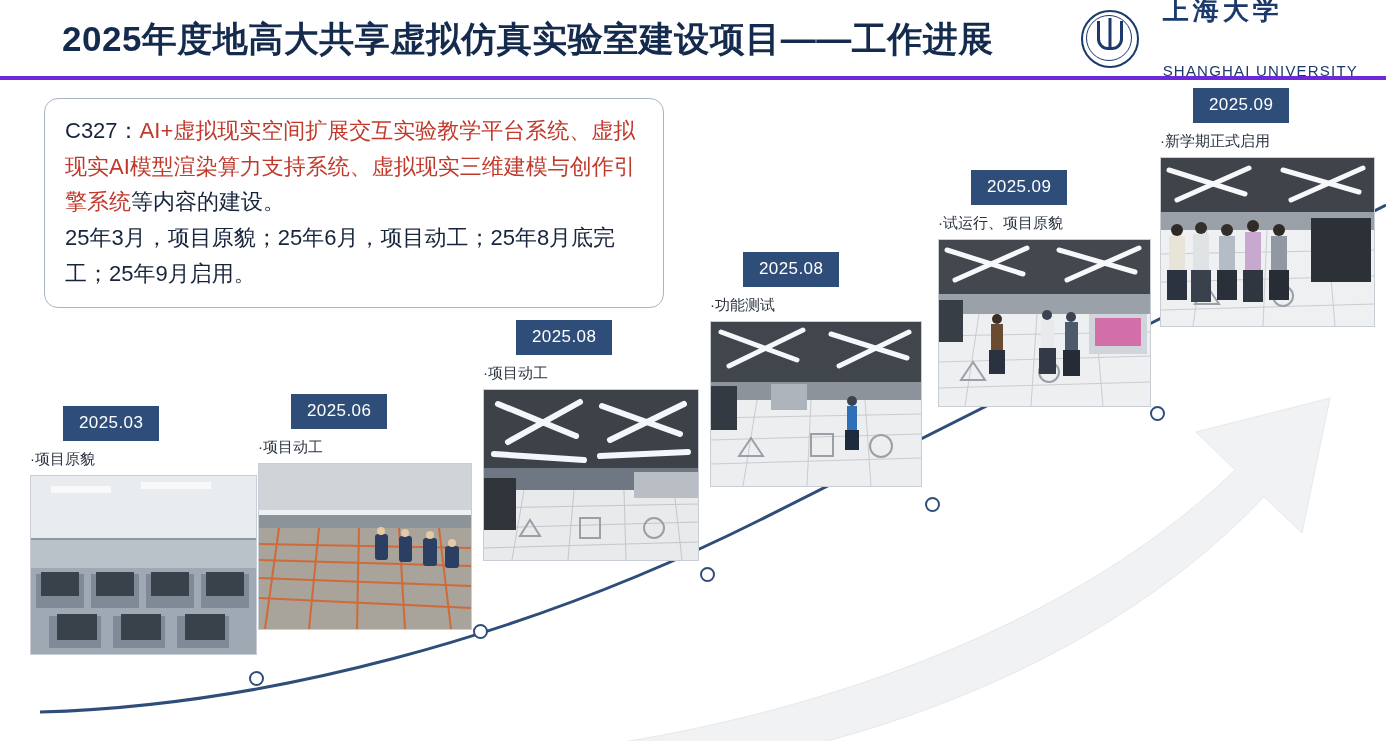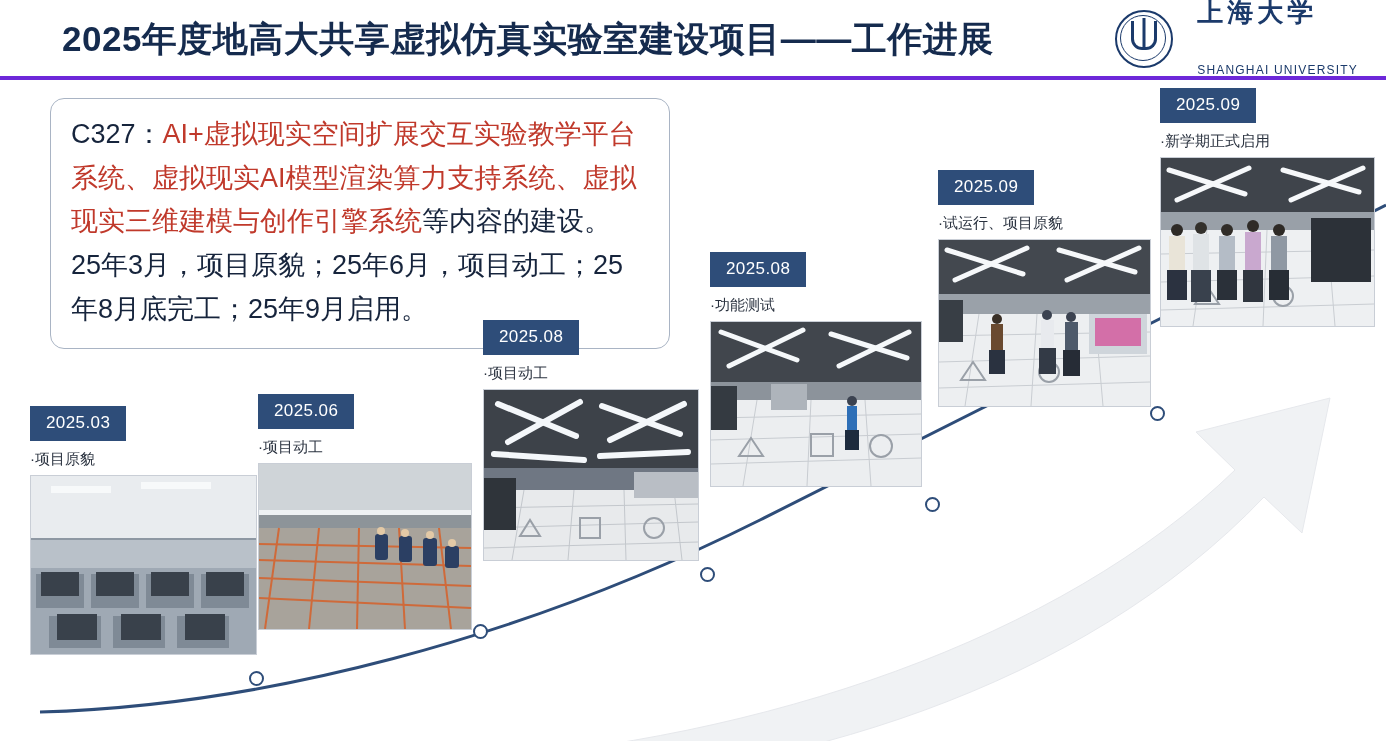--- a/index.html
+++ b/index.html
@@ -83,64 +83,65 @@
     border: 1px solid #1b3a6b;
   }
   .logo-text-cn {
     font-size: 26px;
     font-weight: bold;
     color: #1b3a6b;
     letter-spacing: 4px;
     line-height: 1.05;
   }
   .logo-text-en {
-    font-size: 12px;
+    font-size: 15px;
     color: #1b3a6b;
     letter-spacing: 1.2px;
     line-height: 1.4;
     margin-top: 36px;
   }
 
   
   .arrow-svg {
     position: absolute;
     left: 0; top: 0;
     width: 1386px;
     height: 741px;
     pointer-events: none;
   }
 
   
   .callout {
     position: absolute;
-    left: 50px;
+    left: 44px;
     top: 98px;
     width: 620px;
     padding: 14px 20px 16px 20px;
     box-sizing: border-box;
     border: 1px solid #a9b4c4;
     border-radius: 14px;
     background: #ffffff;
     color: #16243c;
-    font-size: 27px;
+    font-size: 22px;
     line-height: 1.62;
   }
   .callout .red { color: #c0392b; }
   .callout p { margin: 0; }
 
   
   .milestone { position: absolute; }
   .date-chip {
     background: #2e4d79;
     color: #ffffff;
     font-size: 17px;
     padding: 7px 16px 8px 16px;
     display: inline-block;
     white-space: nowrap;
     letter-spacing: 0.4px;
+    margin-left: 33px;
   }
   .caption {
     color: #2b3340;
     font-size: 15px;
     margin-top: 9px;
     margin-bottom: 6px;
     white-space: nowrap;
   }
   .photo {
     border: 1px solid #c9ced6;

